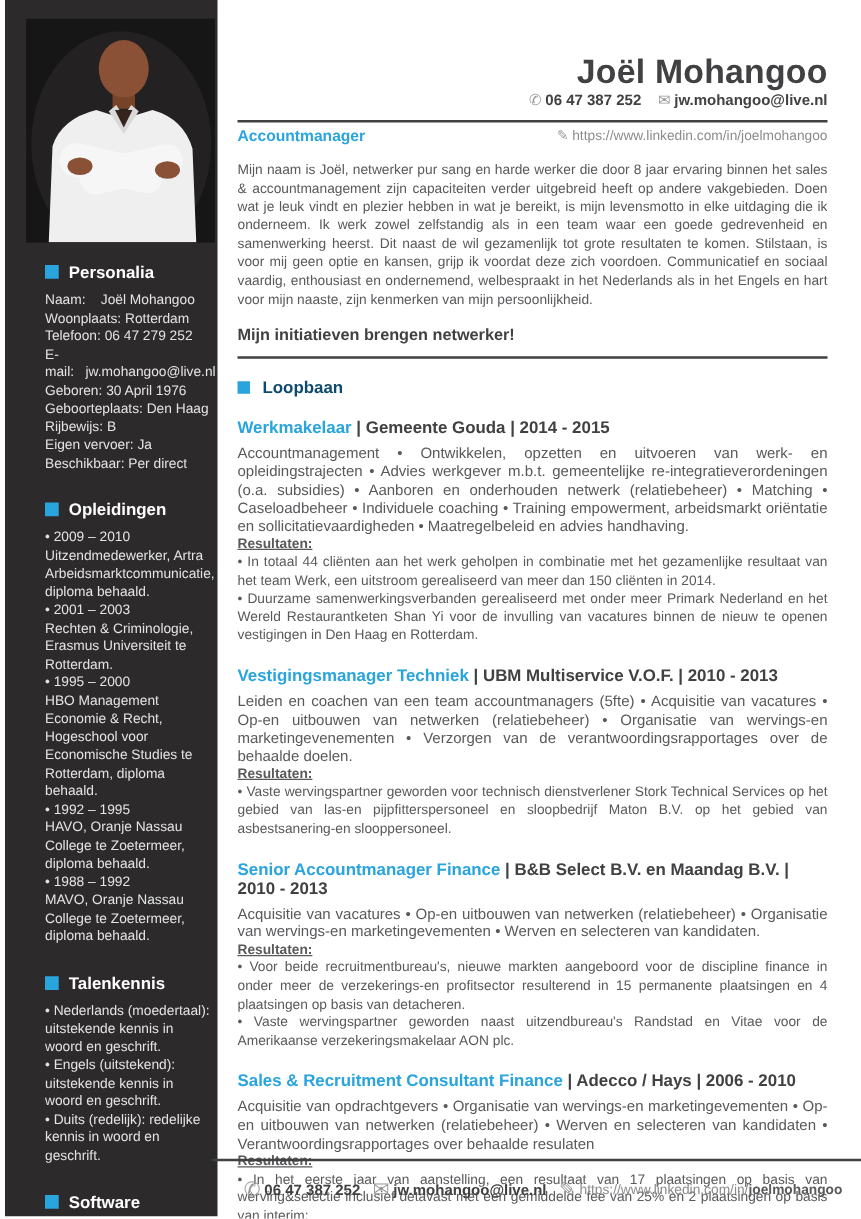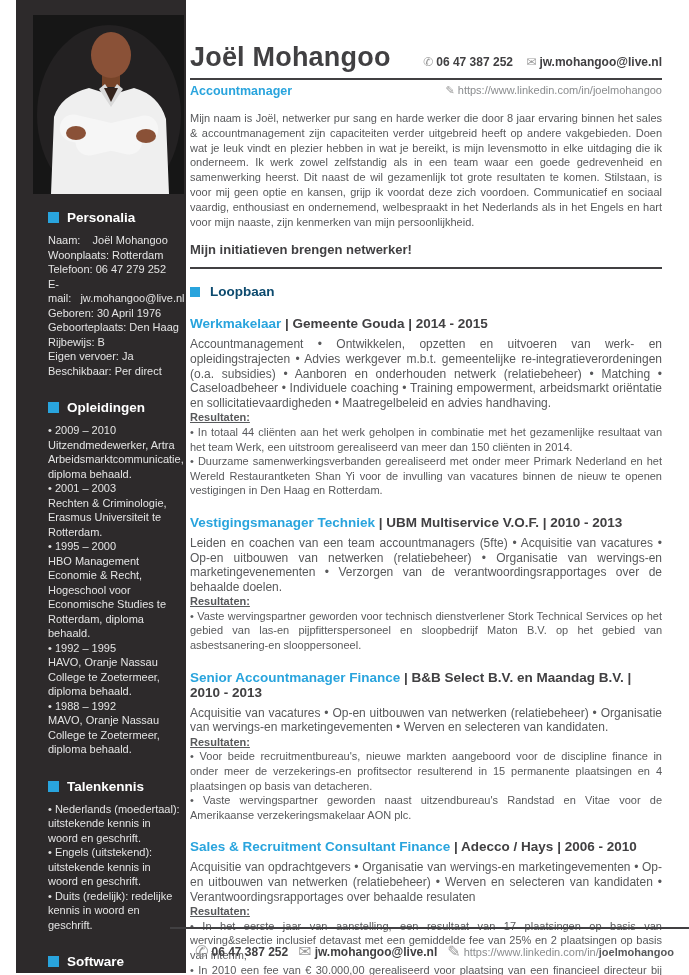--- a/index.html
+++ b/index.html
@@ -1,32 +1,32 @@
 <!DOCTYPE html>
 <html><head>
 <meta charset="utf-8">
 <style>
   * { margin:0; padding:0; box-sizing:border-box; }
   html,body { background:#ffffff; }
   body { font-family:"Liberation Sans","DejaVu Sans",sans-serif; }
   .page { position:relative; width:689px; height:975px; background:#ffffff; overflow:hidden; }
 
   
-  .sidebar { position:absolute; left:16px; top:0; width:170px; height:973px; background:#2d2a2b; color:#e9e9e9; }
+  .sidebar { position:absolute; left:4px; top:0; width:170px; height:973px; background:#2d2a2b; color:#e9e9e9; }
   .photo-wrap { margin:15px 0 0 17px; width:151px; height:179px; background:#161616; overflow:hidden; }
   .sb-content { padding:16px 6px 0 32px; }
   .sb-section { margin-bottom:22px; }
   .sb-head { display:flex; align-items:center; gap:8px; margin-bottom:8px; }
   .sq { width:11px; height:11px; flex:0 0 11px; }
   .sb-title { font-size:13.5px; font-weight:bold; color:#ffffff; }
   .sb-line { font-size:11px; line-height:14.5px; color:#e4e4e4; }
 
   
   .main { position:absolute; left:190px; top:42px; width:472px; }
-  .name-row { display:flex; justify-content:space-between; align-items:flex-end; border-bottom:2px solid #414042; padding-bottom:5px; }
+  .name-row { display:flex; justify-content:space-between; align-items:flex-end; border-bottom:2px solid #414042; padding-bottom:5px;flex-direction:column; }
   .name { font-size:27px; font-weight:bold; color:#414042; letter-spacing:0.2px; }
   .contact { font-size:12px; font-weight:bold; color:#414042; white-space:nowrap; padding-bottom:4px; }
   .contact .ico, .role-row .ico, .footer .ico { color:#9a9a9a; font-weight:normal; margin:0 3px 0 10px; }
   .role-row { display:flex; justify-content:space-between; margin-top:4px; }
   .role { font-size:12.5px; font-weight:bold; }
   .linkedin { font-size:11px; color:#8a8c8e; }
   .intro { margin-top:13px; font-size:11px; line-height:14.8px; color:#58595b; text-align:justify; }
   .motto { margin-top:13px; font-size:13px; font-weight:bold; color:#414042; }
   .divider { margin-top:10px; border-top:2px solid #414042; }
   .section-head { display:flex; align-items:center; gap:10px; margin-top:15px; }

